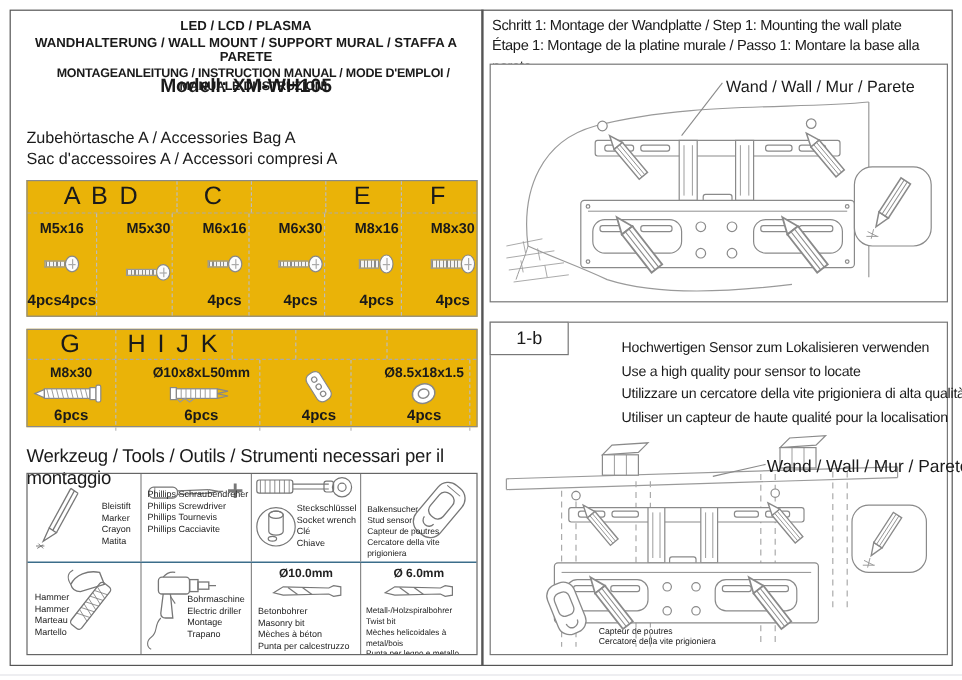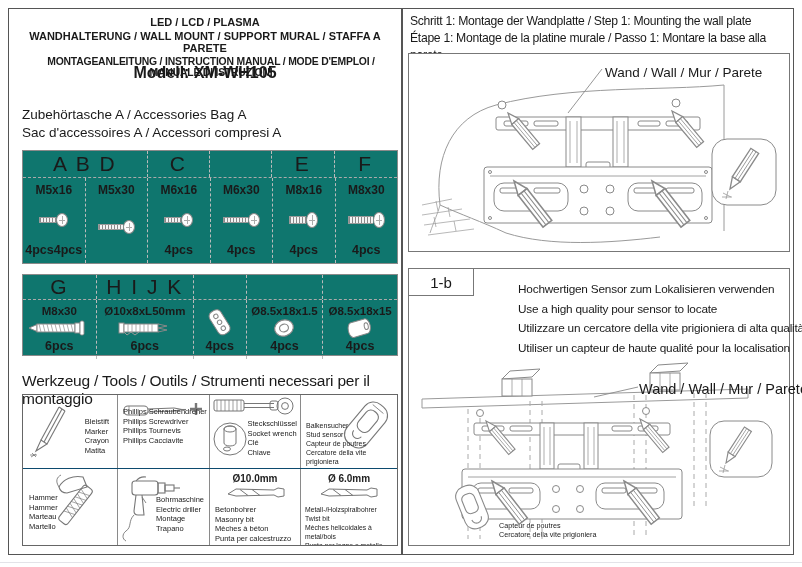--- a/index.html
+++ b/index.html
@@ -12,31 +12,31 @@
   
   .lhead{position:absolute;left:10px;top:16px;width:390px;text-align:center;font-weight:bold;}
   .lhead .h1{font-size:11px;}
   .lhead .h2{font-size:11px;margin-top:2px;}
   .lhead .h3{font-size:10.4px;letter-spacing:-0.2px;margin-top:2px;padding-left:12px;}
   .model{position:absolute;left:10px;top:64px;width:390px;text-align:center;font-weight:bold;font-size:16px;}
 
   .acc-title{position:absolute;left:22px;top:106px;width:376px;font-size:13.5px;line-height:18px;}
 
   
-  .bagtable{position:absolute;left:22px;border:1.5px solid #8a8a8a;box-sizing:border-box;background:#0f766e;
+  .bagtable{position:absolute;left:22px;border:1.5px solid #8a8a8a;box-sizing:border-box;background:#eab308;
             display:flex;flex-direction:column;}
   #bag1{top:150px;width:376px;height:114px;}
   #bag2{top:274px;width:376px;height:82px;}
   .hrow{display:flex;border-bottom:1px dashed #aaa;}
   #bag1 .hrow{height:26px;}
   #bag2 .hrow{height:24px;}
   .hcell{display:flex;align-items:center;justify-content:center;font-size:21px;letter-spacing:2px;
          border-right:1px dashed #bbb;box-sizing:border-box;}
   .hcell:last-child{border-right:none;}
-  .drow{display:flex;flex:1;}
+  .drow{display:flex;flex:1;gap:23px;}
   .dcell{flex:1;border-right:1px dashed #bbb;box-sizing:border-box;display:flex;flex-direction:column;
          align-items:center;justify-content:space-between;padding:5px 0 6px;}
   .dcell:last-child{border-right:none;}
   .plabel{font-weight:bold;font-size:12px;white-space:nowrap;}
   .pqty{font-weight:bold;font-size:12.5px;white-space:nowrap;}
   #bag2 .plabel{font-size:11.5px;}
 
   
   .screw{display:flex;align-items:center;height:18px;}
   .thr{height:6px;background:repeating-linear-gradient(90deg,#8a8a8a 0 1px,#f3f3f3 1px 3px);

